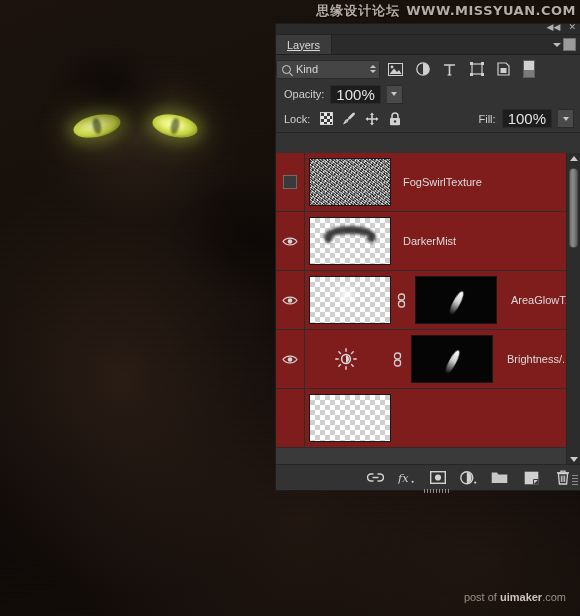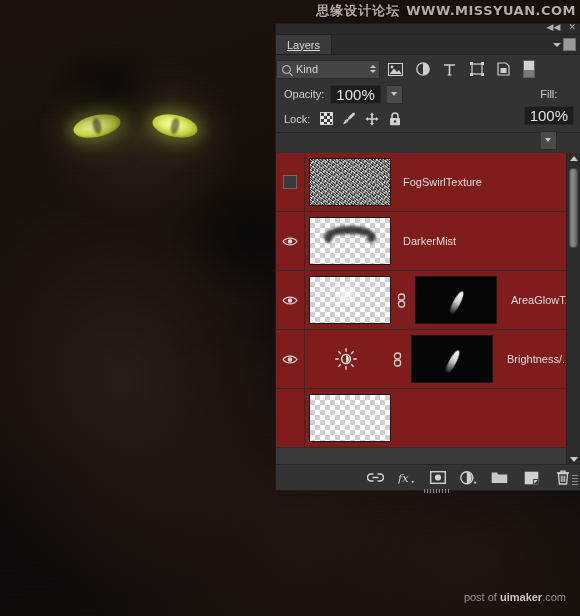--- a/index.html
+++ b/index.html
@@ -154,21 +154,21 @@
   }
   .lock-icon{width:14px;height:14px;display:flex;align-items:center;justify-content:center;color:#d2d2d2;}
   #checker-lock{
     width:11px;height:11px;
     background-image:
       linear-gradient(45deg,#e8e8e8 25%,transparent 25%,transparent 75%,#e8e8e8 75%),
       linear-gradient(45deg,#e8e8e8 25%,#3a3a3a 25%,#3a3a3a 75%,#e8e8e8 75%);
     background-size:6px 6px;background-position:0 0,3px 3px;
     border:1px solid #cfcfcf;
   }
-  #fill-group{margin-left:auto;display:flex;align-items:center;gap:6px;flex-direction:column;}
+  #fill-group{margin-left:auto;display:flex;align-items:center;gap:6px;}
 
   
   #layer-list{
     position:absolute;left:0;top:129px;right:0;bottom:25px;
     background:#3a3a3a;overflow:hidden;
   }
   .layer-row{
     height:58px;display:flex;align-items:center;
     border-bottom:1px solid #2d2d2d;
     position:relative;

